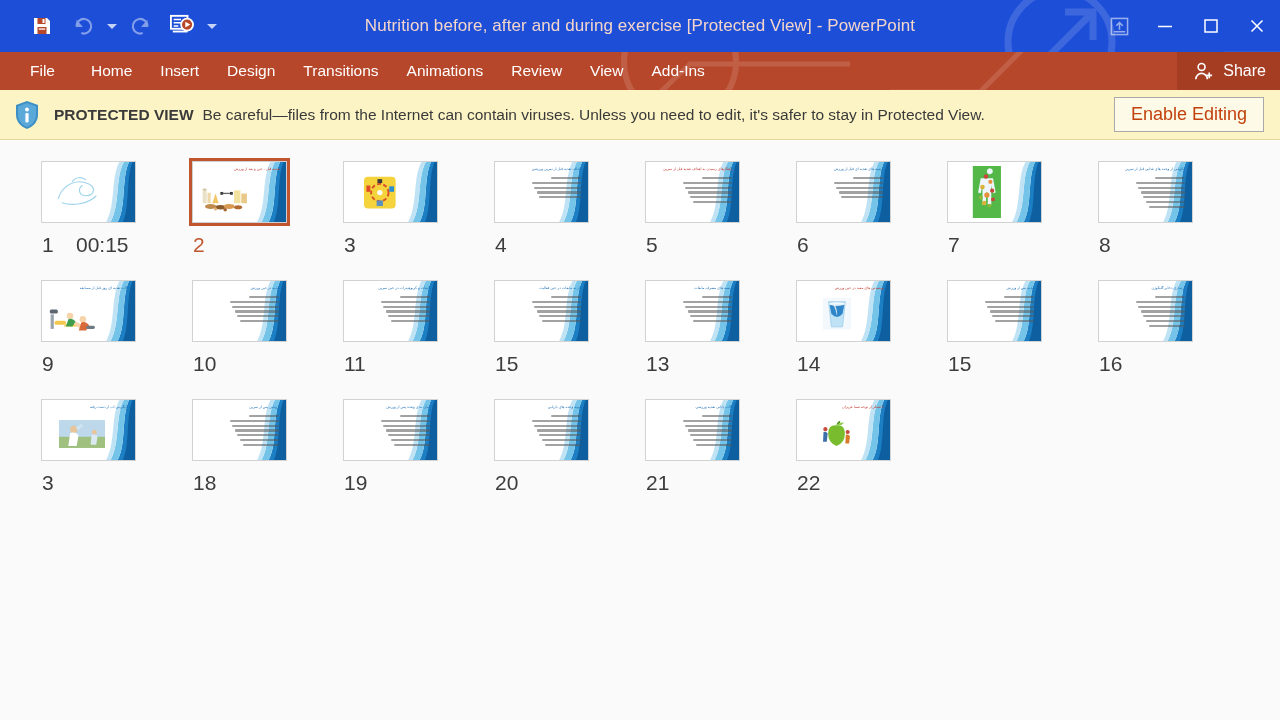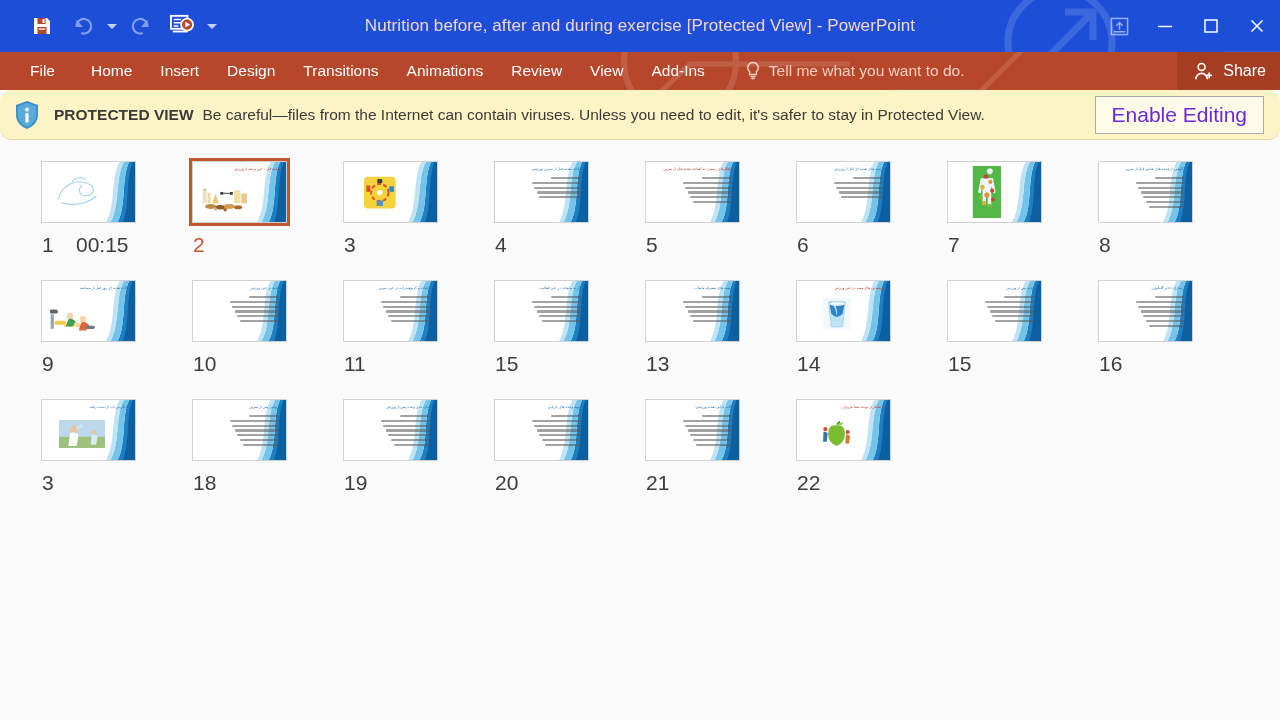--- a/index.html
+++ b/index.html
@@ -93,30 +93,29 @@
     cursor: pointer; white-space: nowrap;
   }
 
   
   .pv-bar {
     height: 50px;
     background: #fcf4c4;
     border-bottom: 1px solid #e3d9a0;
     display: flex; align-items: center;
     padding: 0 16px 0 14px;
-    border-radius: 12px;
   }
   .pv-icon { flex: 0 0 auto; margin-right: 14px; display: flex; align-items: center; }
   .pv-title { font-size: 15.5px; font-weight: bold; color: #3a3a3a; margin-right: 9px; }
   .pv-msg { font-size: 15.5px; color: #3a3a3a; }
   .pv-enable {
     margin-left: auto;
     background: #fdfbe8; border: 1px solid #a9a9a9;
     font-family: "Liberation Sans", sans-serif;
-    font-size: 21px; color: #6d28d9;
+    font-size: 18px; color: #c2410c;
     padding: 6px 16px; cursor: pointer;
   }
 
   
   .sorter {
     position: relative;
     height: 580px;
     background: #fafafa;
     padding: 18px 0 0 38px;
     overflow: hidden;
@@ -256,27 +255,20 @@
     <div class="tab">Home</div>
     <div class="tab">Insert</div>
     <div class="tab">Design</div>
     <div class="tab">Transitions</div>
     <div class="tab">Animations</div>
     <div class="tab">Review</div>
     <div class="tab">View</div>
     <div class="tab">Add-Ins</div>
   </div>
 
-  <div class="tellme">
-    <svg width="16" height="20" viewBox="0 0 16 20">
-      <path d="M8 1.5 A5.2 5.2 0 0 1 11.4 10.6 L11.4 13.4 L4.6 13.4 L4.6 10.6 A5.2 5.2 0 0 1 8 1.5 Z" fill="none" stroke="#f0cec4" stroke-width="1.5"></path>
-      <path d="M5.4 15.4 h5.2 M6.2 17.4 h3.6" stroke="#f0cec4" stroke-width="1.5"></path>
-    </svg>
-    <span class="tellme-text">Tell me what you want to do.</span>
-  </div>
 
   <div class="share-btn">
     <svg width="21" height="21" viewBox="0 0 22 22">
       <circle cx="9" cy="6.2" r="3.6" fill="none" stroke="#fff" stroke-width="1.7"></circle>
       <path d="M3 19 A6 6 0 0 1 15 19" fill="none" stroke="#fff" stroke-width="1.7"></path>
       <path d="M17 12 v6 M14 15 h6" stroke="#fff" stroke-width="1.7"></path>
     </svg>
     <span>Share</span>
   </div>
 </div>

